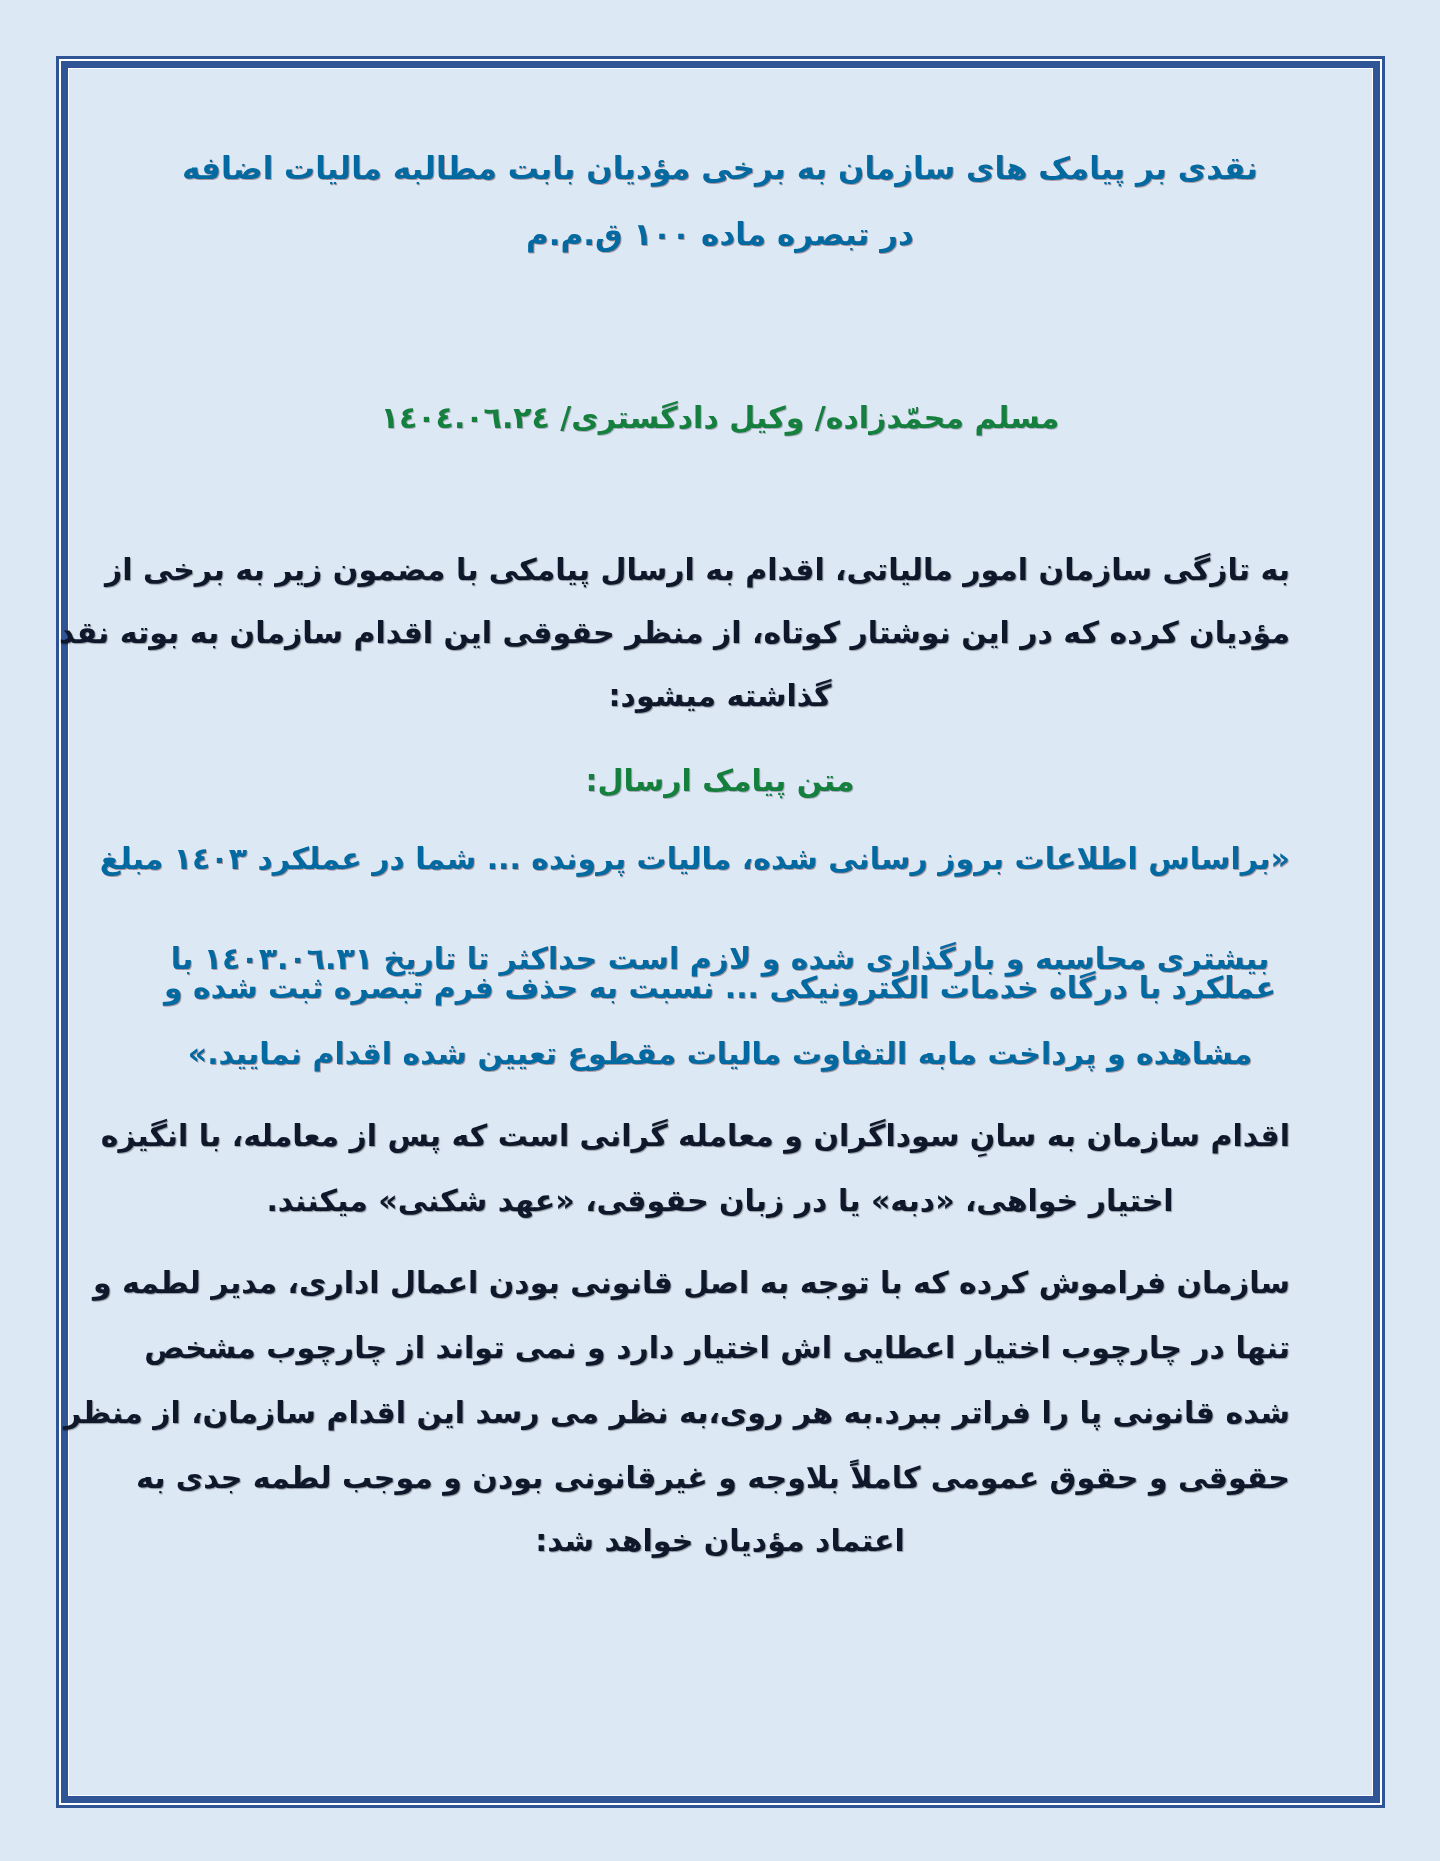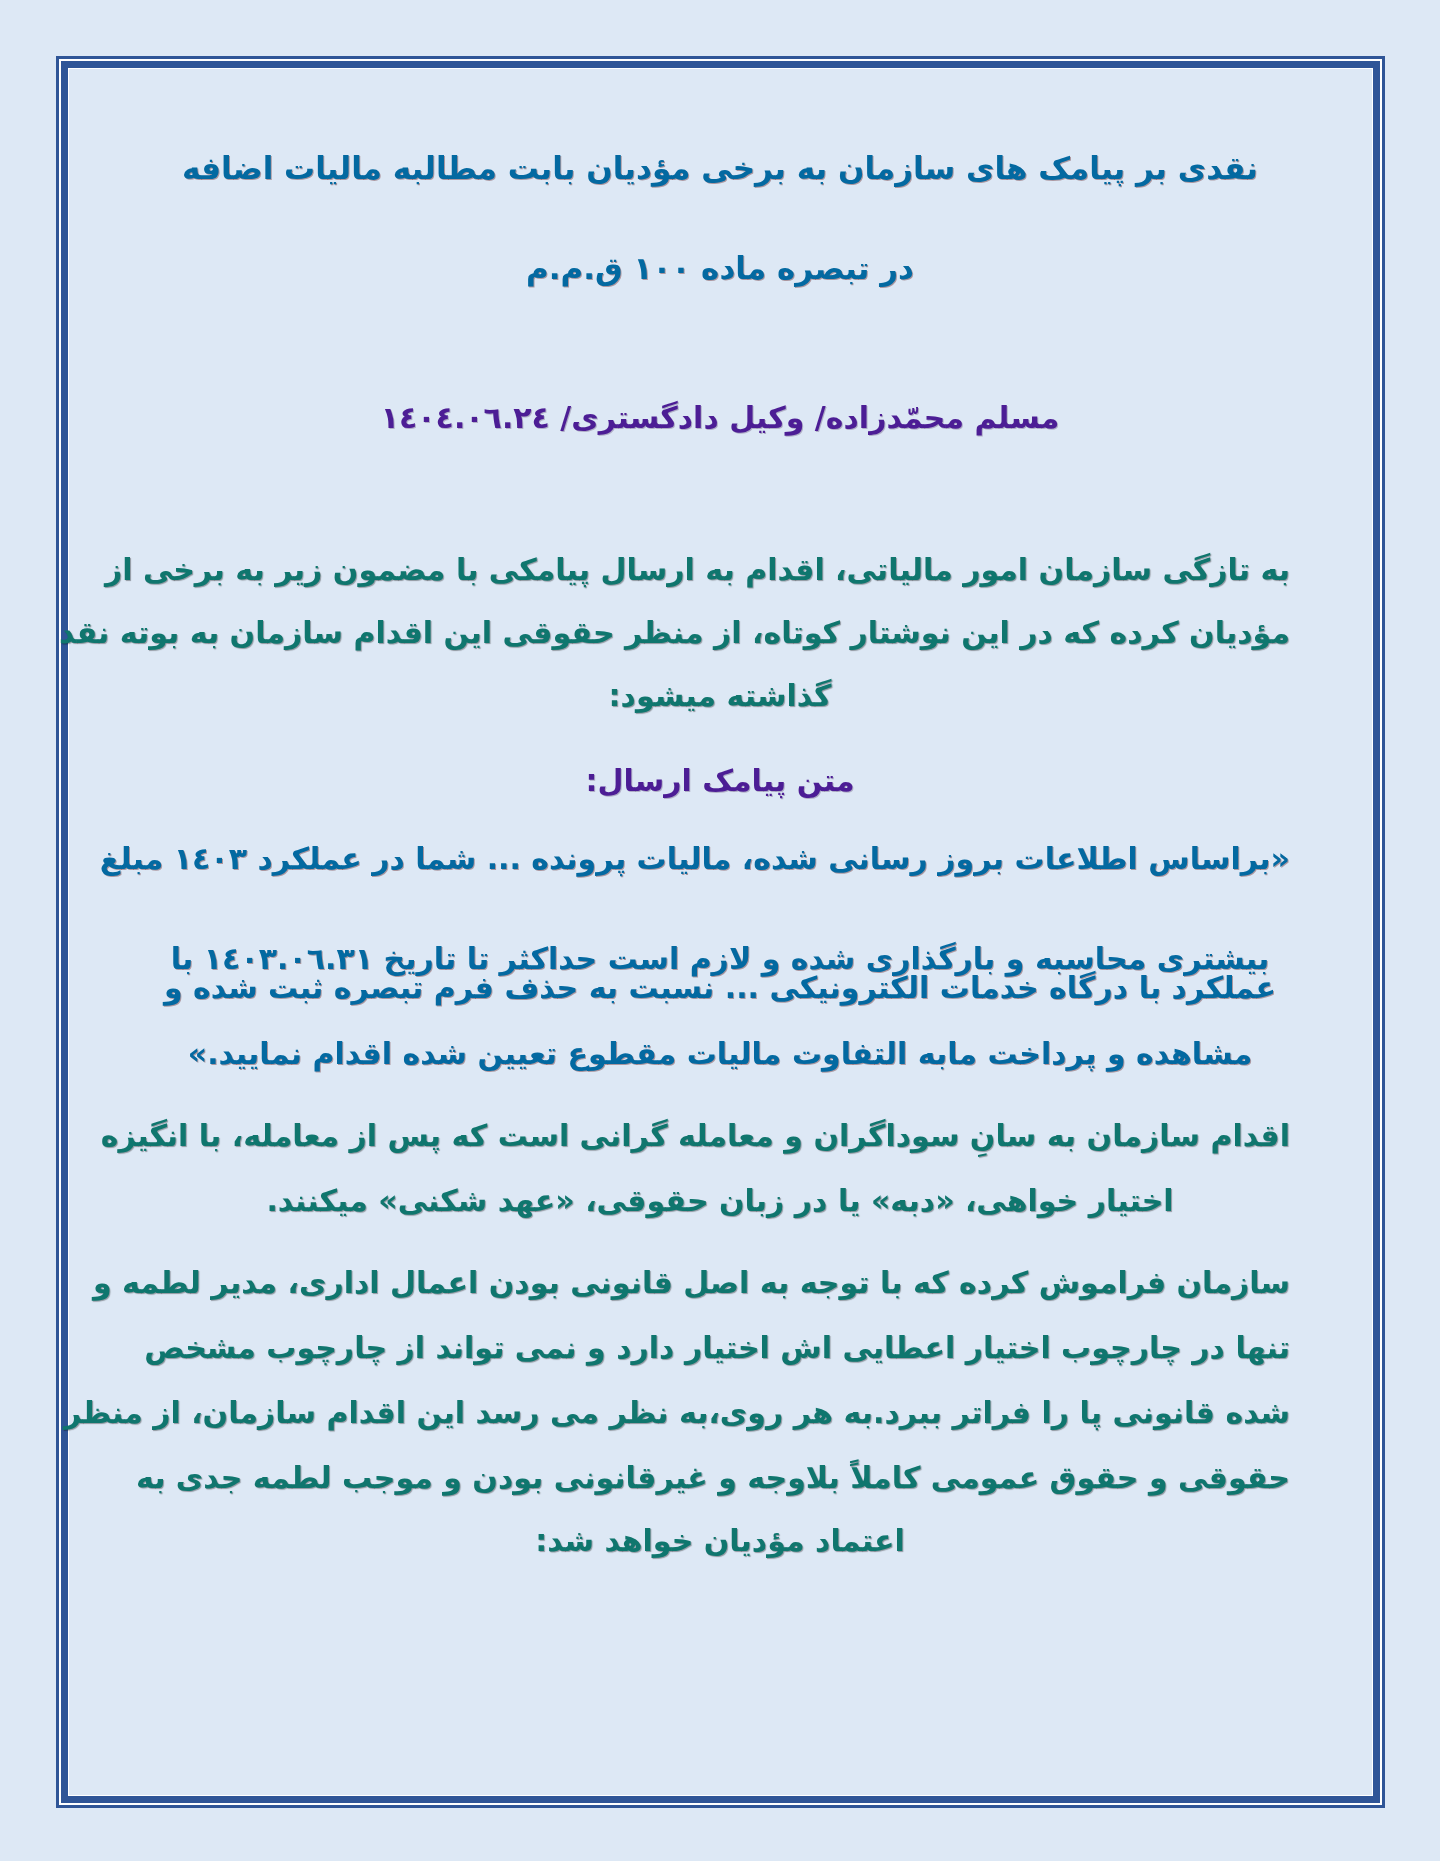--- a/index.html
+++ b/index.html
@@ -19,36 +19,36 @@
     position:absolute; left:1px; top:1px; right:1px; bottom:1px; background:#dde8f5;
   }
   .page {
     position:absolute; left:150px; top:0; width:1140px; direction:rtl; text-align:center;
   }
   .line {
     position:absolute; left:0; right:0; text-align:center; white-space:nowrap;
     font-weight:bold; font-size:30px; line-height:44px;
   }
   .red { color:#0369a1; text-shadow:1px 1px 0 rgba(80,0,0,0.35); }
-  .purple { color:#4c1d95; text-shadow:1px 1px 0 rgba(40,0,60,0.25); }
-  .dark { color:#0f766e; text-shadow:1px 1px 1px rgba(0,0,0,0.35);text-align:center; }
+  .purple { color:#15803d; text-shadow:1px 1px 0 rgba(40,0,60,0.25); }
+  .dark { color:#0f172a; text-shadow:1px 1px 1px rgba(0,0,0,0.35);text-align:center; }
   .title { font-size:31px; }
 </style>
 </head>
 <body>
 
 <div class="frame-outer">
   <div class="frame-inner">
     <div class="frame-content"></div>
   </div>
 </div>
 
 <div class="page">
   <div class="line red title" style="top:146px">نقدی بر پیامک های سازمان به برخی مؤدیان بابت مطالبه مالیات اضافه</div>
-  <div class="line red title" style="top:246px">در تبصره ماده ۱۰۰ ق.م.م</div>
+  <div class="line red title" style="top:212px">در تبصره ماده ۱۰۰ ق.م.م</div>
 
   <div class="line purple" style="top:396px">مسلم محمّدزاده/ وکیل دادگستری/ ١٤٠٤.٠٦.٢٤</div>
 
   <div>
     <div class="line dark" style="top:548px">به تازگی سازمان امور مالیاتی، اقدام به ارسال پیامکی با مضمون زیر به برخی از</div>
     <div class="line dark" style="top:611px">مؤدیان کرده که در این نوشتار کوتاه، از منظر حقوقی این اقدام سازمان به بوته نقد</div>
     <div class="line dark" style="top:674px">گذاشته میشود:</div>
   </div>
 
   <div class="line purple" style="top:759px">متن پیامک ارسال:</div>

